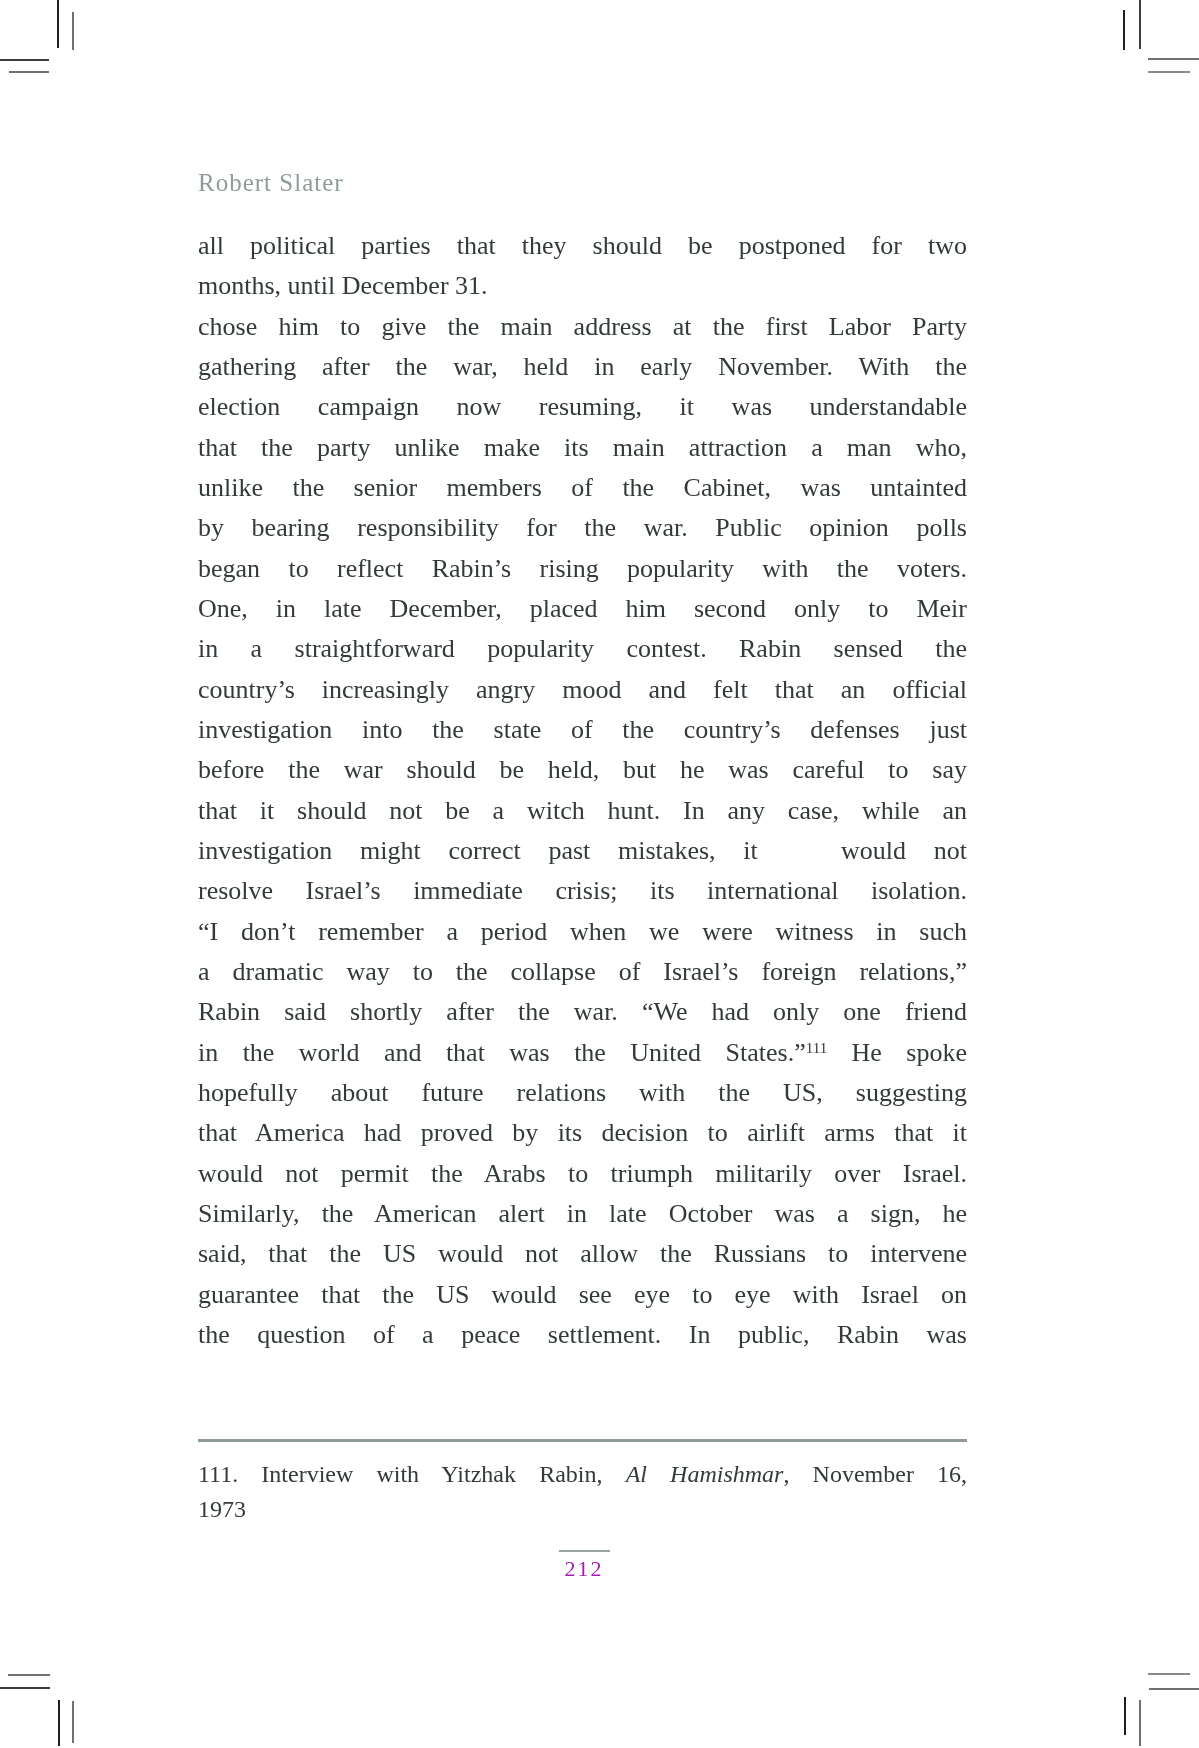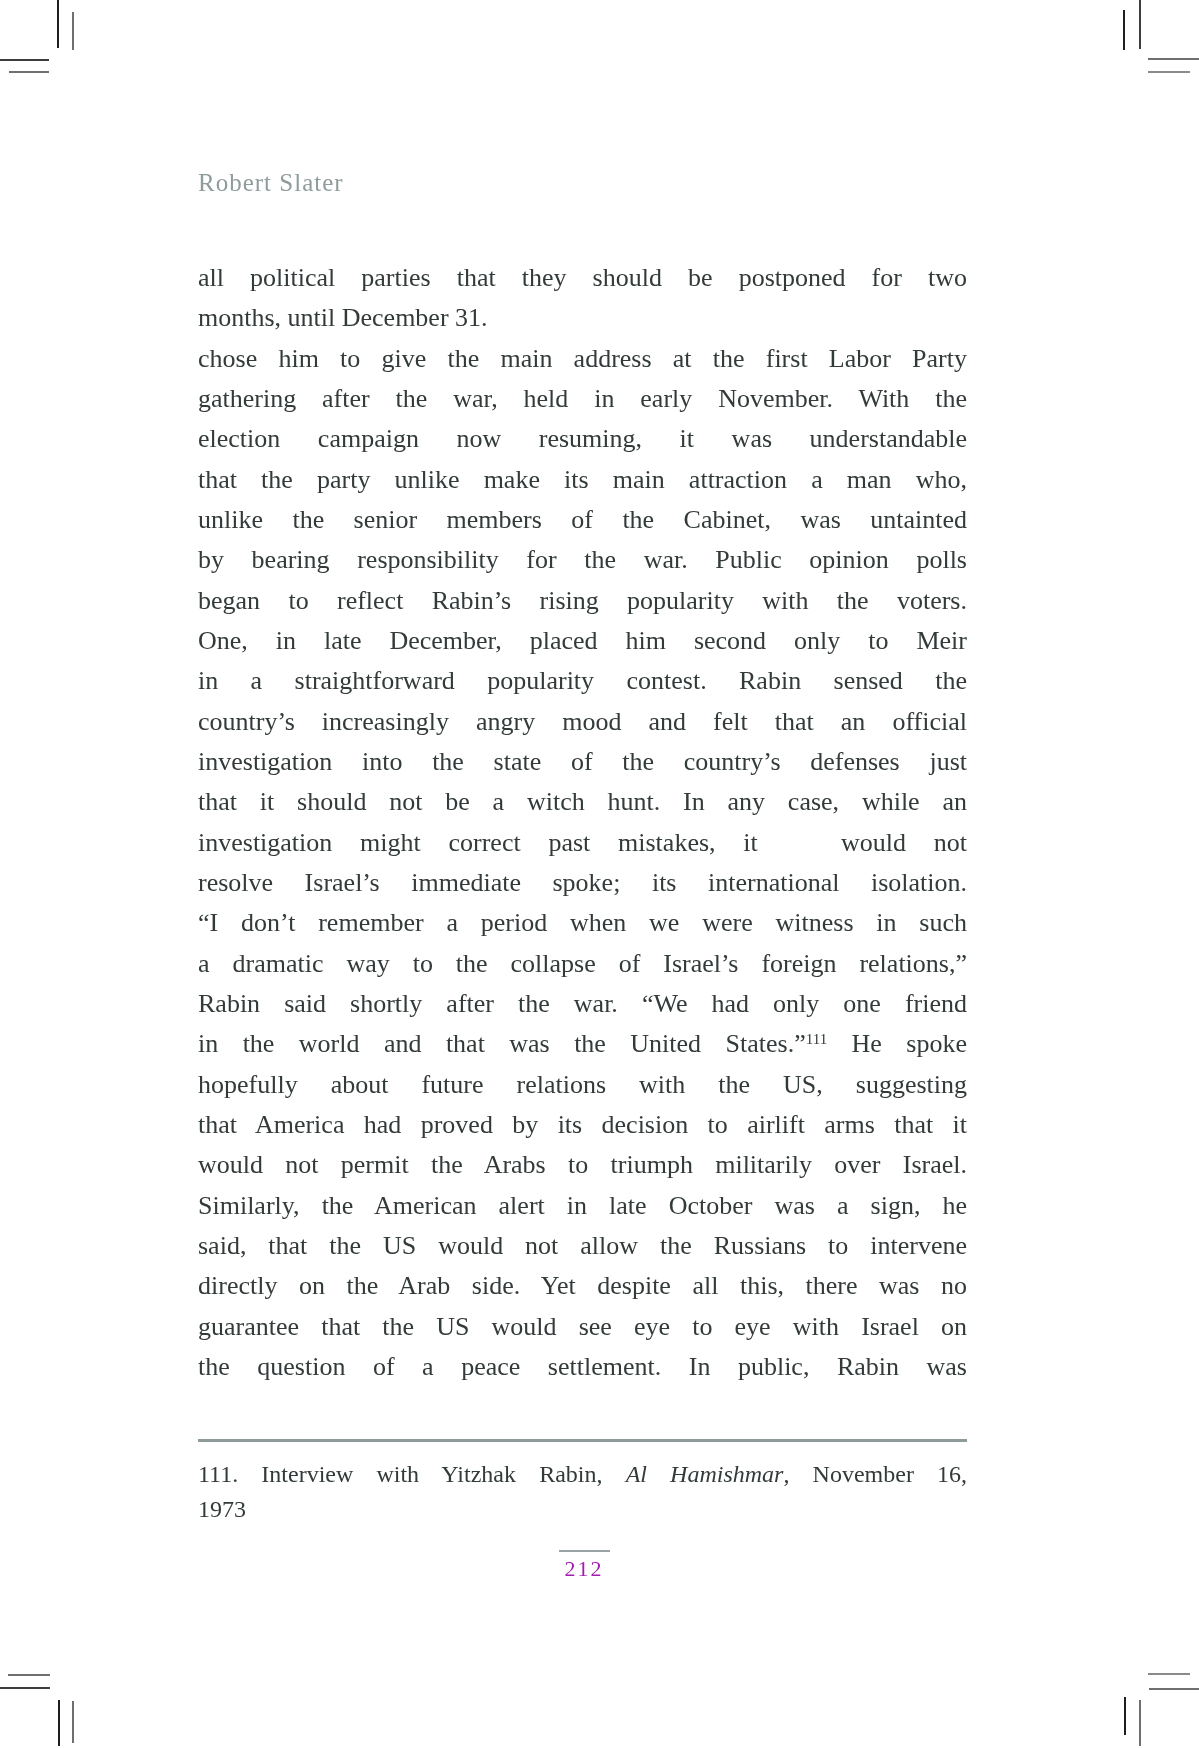--- a/index.html
+++ b/index.html
@@ -17,21 +17,20 @@
     font-size:25px; line-height:30px;
     color:#8f9c9c;
     letter-spacing:1px;
   }
 
   
   .body-text {
     position:absolute; left:198px; top:226px; width:769px;
     color:#333a3a;
     font-size:26px;
-    margin-top:32px;
   }
   .body-text .bline {
     height:40.33px; line-height:40.33px;
     overflow:hidden;
     text-align:justify;
     text-align-last:justify;
     -moz-text-align-last:justify;
   }
   .bline.indent { text-indent:30px; }
   .bline.pend { text-align-last:left; -moz-text-align-last:left; }
@@ -131,33 +130,33 @@
       <div class="bline"><span>gathering after the war, held in early November. With the</span></div>
       <div class="bline"><span>election campaign now resuming, it was understandable</span></div>
       <div class="bline"><span>that the party unlike make its main attraction a man who,</span></div>
       <div class="bline"><span>unlike the senior members of the Cabinet, was untainted</span></div>
       <div class="bline"><span>by bearing responsibility for the war. Public opinion polls</span></div>
       <div class="bline"><span>began to reflect Rabin’s rising popularity with the voters.</span></div>
       <div class="bline"><span>One, in late December, placed him second only to Meir</span></div>
       <div class="bline"><span>in a straightforward popularity contest. Rabin sensed the</span></div>
       <div class="bline"><span>country’s increasingly angry mood and felt that an official</span></div>
       <div class="bline"><span>investigation into the state of the country’s defenses just</span></div>
+      <div class="bline"><span>before the war should be held, but he was careful to say</span></div>
       <div class="bline"><span>that it should not be a witch hunt. In any case, while an</span></div>
       <div class="bline"><span>investigation might correct past mistakes, it &nbsp;&nbsp;would not</span></div>
-      <div class="bline"><span>resolve Israel’s immediate spoke; its international isolation.</span></div>
+      <div class="bline"><span>resolve Israel’s immediate crisis; its international isolation.</span></div>
       <div class="bline"><span>“I don’t remember a period when we were witness in such</span></div>
       <div class="bline"><span>a dramatic way to the collapse of Israel’s foreign relations,”</span></div>
       <div class="bline"><span>Rabin said shortly after the war. “We had only one friend</span></div>
       <div class="bline"><span>in the world and that was the United States.”</span><span class="sup">111</span><span> He spoke</span></div>
       <div class="bline"><span>hopefully about future relations with the US, suggesting</span></div>
       <div class="bline"><span>that America had proved by its decision to airlift arms that it</span></div>
       <div class="bline"><span>would not permit the Arabs to triumph militarily over Israel.</span></div>
       <div class="bline"><span>Similarly, the American alert in late October was a sign, he</span></div>
       <div class="bline"><span>said, that the US would not allow the Russians to intervene</span></div>
-      <div class="bline"><span>directly on the Arab side. Yet despite all this, there was no</span></div>
       <div class="bline"><span>guarantee that the US would see eye to eye with Israel on</span></div>
       <div class="bline"><span>the question of a peace settlement. In public, Rabin was</span></div>
     </div>
 
   <div class="footnote-rule"></div>
   <div class="footnote" id="footnote-lines">
       <div class="bline"><span>111. Interview with Yitzhak Rabin, </span><em>Al Hamishmar</em><span>, November 16,</span></div>
       <div class="bline pend"><span>1973</span></div>
     </div>
 

